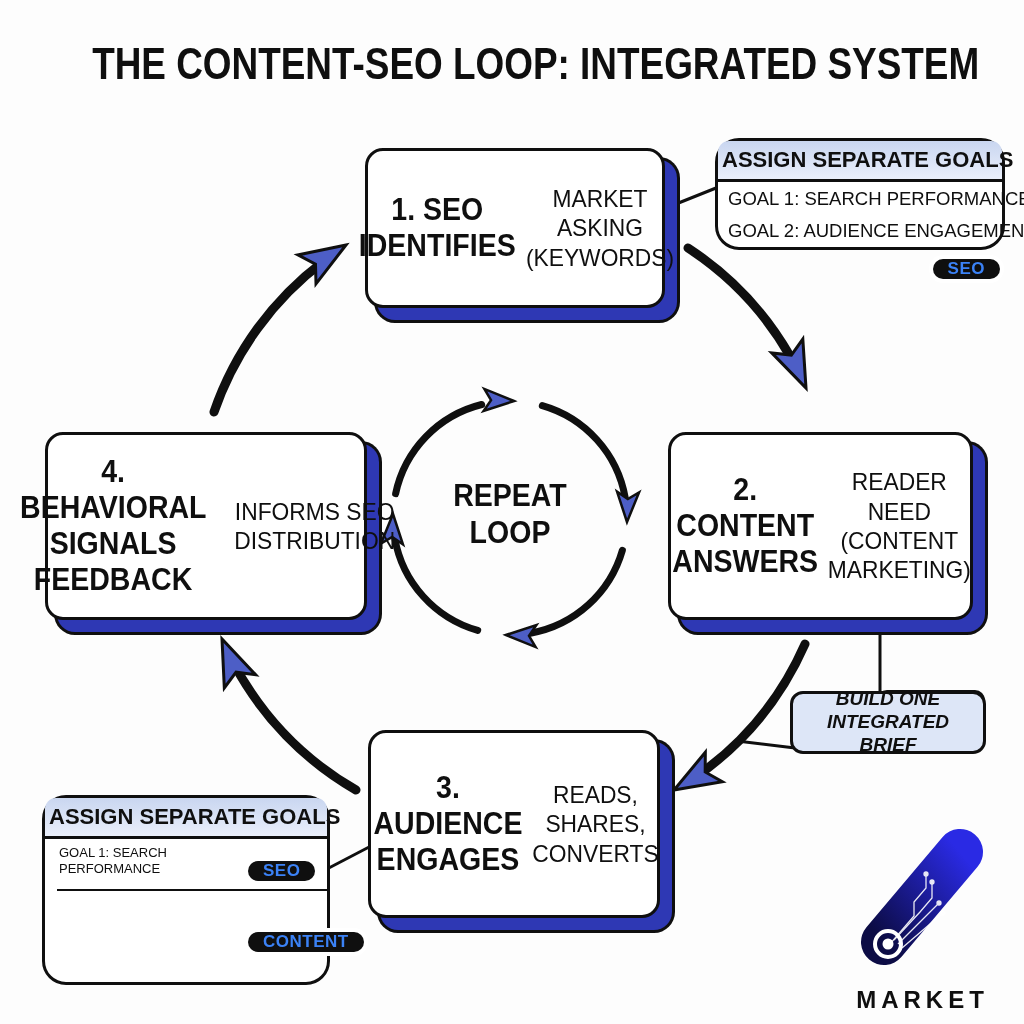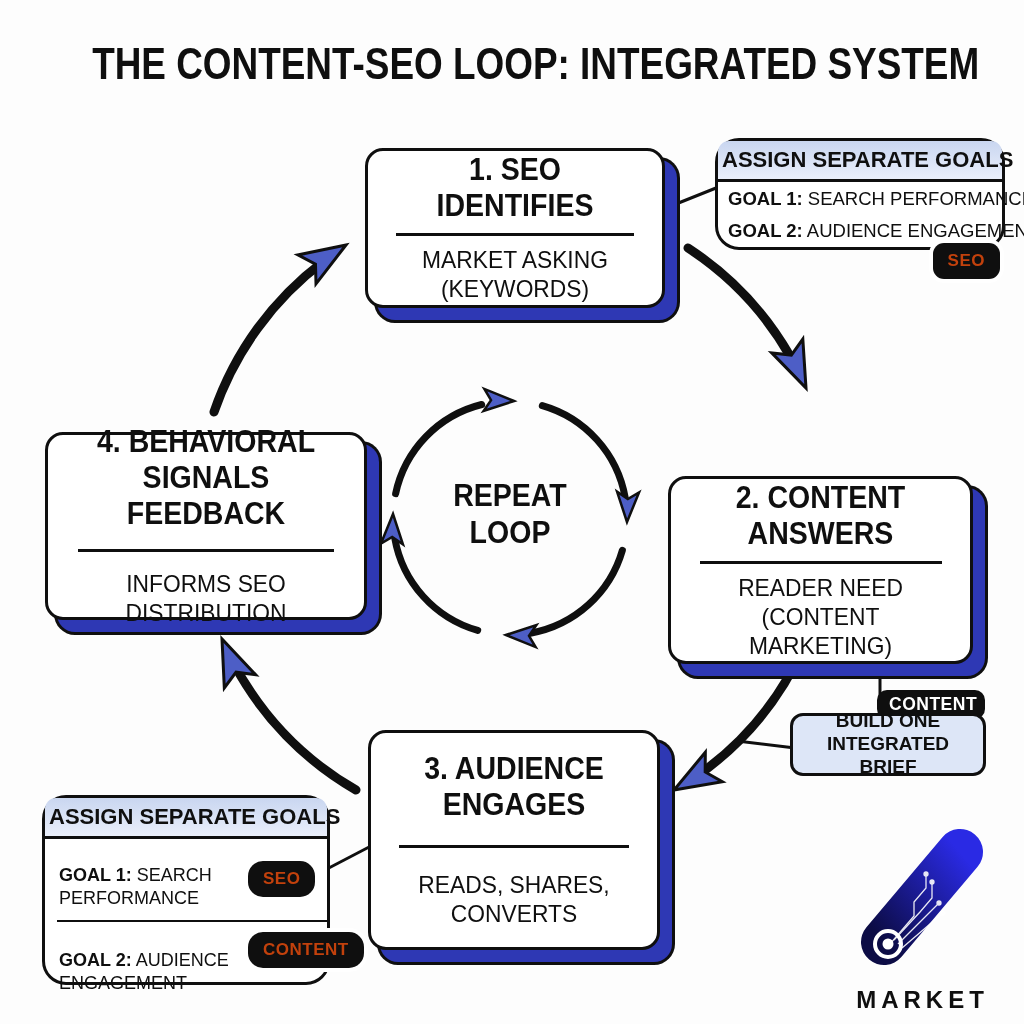--- a/index.html
+++ b/index.html
@@ -25,21 +25,21 @@
   .arc.loop{stroke-width:7px;}
   .arc.big{stroke-width:9px;}
   .ah{fill:var(--arrow-blue,#4d5ec6); stroke:var(--ink,#0f0f0f); stroke-linejoin:miter;}
   .ah.small{stroke-width:2.5px;}
   .ah.big{stroke-width:3px;}
   .connector{stroke:var(--ink,#0f0f0f); stroke-width:3px; fill:none;}
   
   .step-box{
     background:#fff; border:3.5px solid var(--ink,#0f0f0f); border-radius:18px;
     box-shadow:12px 12px 0 0 var(--accent-blue,#2e38b4), 12px 12px 0 3px var(--ink,#0f0f0f);
-    display:flex; flex-direction:column; align-items:center; justify-content:center;
+    display:flex; flex-direction:row; align-items:center; justify-content:center;
     padding:10px 12px; text-align:center;
   }
   .step-title{font-size:31px; font-weight:bold; line-height:1.16; transform:scaleX(0.92); transform-origin:50% 50%;}
   .step-divider{width:88%; border-top:3px solid var(--ink,#0f0f0f); margin:9px 0;}
   .step-subtitle{font-size:24px; line-height:1.22; transform:scaleX(0.95); transform-origin:50% 50%;}
   
   .center-label{
     left:435px; top:478px; width:150px; text-align:center;
     font-size:31px; font-weight:bold; line-height:1.18;
     transform:scaleX(0.92); transform-origin:50% 50%;
@@ -49,28 +49,28 @@
     background:#fff; border:3px solid var(--ink,#0f0f0f); border-radius:24px;
   }
   .callout-header{
     background:linear-gradient(var(--panel-header-top,#c9d6f0),var(--panel-header-bottom,#eaeffb));
     border-bottom:3px solid var(--ink,#0f0f0f);
     border-radius:11px 11px 0 0;
     font-weight:bold; text-align:center; font-size:22px; padding:6px 4px;
     transform-origin:50% 50%; white-space:nowrap;
   }
   .goal-row{font-size:18.5px; line-height:1.6; padding:2px 8px 2px 10px; white-space:nowrap;}
-  .goal-row b{font-weight:bold;}
+  .goal-row b{font-weight:normal;}
   .pill{
-    position:absolute; background:var(--ink,#0f0f0f); color:#c2410c; font-weight:bold;
-    font-size:17px; letter-spacing:0.5px; padding:8px 15px; border-radius:15px;
+    position:absolute; background:var(--ink,#0f0f0f); color:#3b82f6; font-weight:bold;
+    font-size:17px; letter-spacing:0.5px; padding:0 15px; border-radius:15px;
     box-shadow:0 0 0 4px #fff; white-space:nowrap; text-align:center;
   }
   
-  .bl-goal{font-size:18px; line-height:1.25; padding:25px 0 9px 14px; width:215px; white-space:normal;}
+  .bl-goal{font-size:13px; line-height:1.25; padding:6px 0 9px 14px; width:215px; white-space:normal;}
   .bl-divider{border-top:2.5px solid var(--ink,#0f0f0f); margin:2px 0 2px 12px;}
   
   .brief-badge{
     background:var(--ink,#0f0f0f); color:#fff; font-weight:bold; font-size:17.5px;
     padding:4px 12px; border-radius:10px; letter-spacing:0.5px;
   }
   .brief-box{
     background:var(--panel-blue,#dde6f7); border:3px solid var(--ink,#0f0f0f); border-radius:13px;
     display:flex; align-items:center; justify-content:center; text-align:center;
     font-weight:bold; font-size:19px; line-height:1.2; padding:6px 8px;
@@ -117,27 +117,27 @@
 </svg>
 
 <div class="abs main-title">THE CONTENT-SEO LOOP: INTEGRATED SYSTEM</div>
 
 <div class="abs step-box" style="left:365px; top:148px; width:300px; height:160px;">
   <div class="step-title">1. SEO IDENTIFIES</div>
   <div class="step-divider"></div>
   <div class="step-subtitle">MARKET ASKING (KEYWORDS)</div>
 </div>
 
-<div class="abs step-box" style="left:668px; top:432px; width:305px; height:188px;margin-top:44px;">
+<div class="abs step-box" style="left:668px; top:432px; width:305px; height:188px;">
   <div class="step-title">2. CONTENT ANSWERS</div>
   <div class="step-divider"></div>
   <div class="step-subtitle">READER NEED (CONTENT MARKETING)</div>
 </div>
 
-<div class="abs step-box" style="left:368px; top:730px; width:292px; height:220px;gap:13px;">
+<div class="abs step-box" style="left:368px; top:730px; width:292px; height:188px;">
   <div class="step-title">3. AUDIENCE ENGAGES</div>
   <div class="step-divider"></div>
   <div class="step-subtitle">READS, SHARES, CONVERTS</div>
 </div>
 
 <div class="abs step-box" style="left:45px; top:432px; width:322px; height:188px;gap:8px;">
   <div class="step-title">4. BEHAVIORAL SIGNALS FEEDBACK</div>
   <div class="step-divider"></div>
   <div class="step-subtitle">INFORMS SEO DISTRIBUTION</div>
 </div>
@@ -148,27 +148,26 @@
   <div class="callout-header">ASSIGN SEPARATE GOALS</div>
   <div class="goal-row"><b>GOAL 1:</b> <span>SEARCH PERFORMANCE</span></div>
   <div class="goal-row" style="padding-top:0;"><b>GOAL 2:</b> <span>AUDIENCE ENGAGEMENT</span></div>
   <div class="pill" style="right:2px; bottom:-32px; border-radius:11px;">SEO</div>
 </div>
 
 <div class="abs callout" style="left:42px; top:795px; width:288px; height:190px;">
   <div class="callout-header">ASSIGN SEPARATE GOALS</div>
   <div class="goal-row bl-goal"><b>GOAL 1:</b> <span>SEARCH PERFORMANCE</span></div>
   <div class="bl-divider"></div>
-  <div class="goal-row bl-goal"><b>GOAL 2:</b> <span>AUDIENCE ENGAGEMENT</span></div>
   <div class="pill" style="left:203px; top:63px;">SEO</div>
   <div class="pill" style="left:203px; top:134px;">CONTENT</div>
 </div>
 
 <div class="abs brief-badge" style="left:877px; top:690px; width:108px; text-align:center;">CONTENT</div>
-<div class="abs brief-box" style="left:790px; top:713px; width:196px; height:63px;">BUILD ONE INTEGRATED BRIEF</div>
+<div class="abs brief-box" style="left:790px; top:691px; width:196px; height:63px;font-style:italic;">BUILD ONE INTEGRATED BRIEF</div>
 
 <svg class="abs" style="left:852px; top:820px;" width="140" height="164" viewBox="0 0 140 164">
   <defs>
     <linearGradient id="gTop" x1="0" y1="0" x2="1" y2="0">
       <stop offset="0" stop-color="#2d2de8"></stop>
         <stop offset="1" stop-color="#0a0a3d"></stop>
     </linearGradient>
     <linearGradient id="gDiag" x1="1" y1="0" x2="0" y2="1">
       <stop offset="0" stop-color="#2a2ae4"></stop>
         <stop offset="1" stop-color="#0c0c45"></stop>

